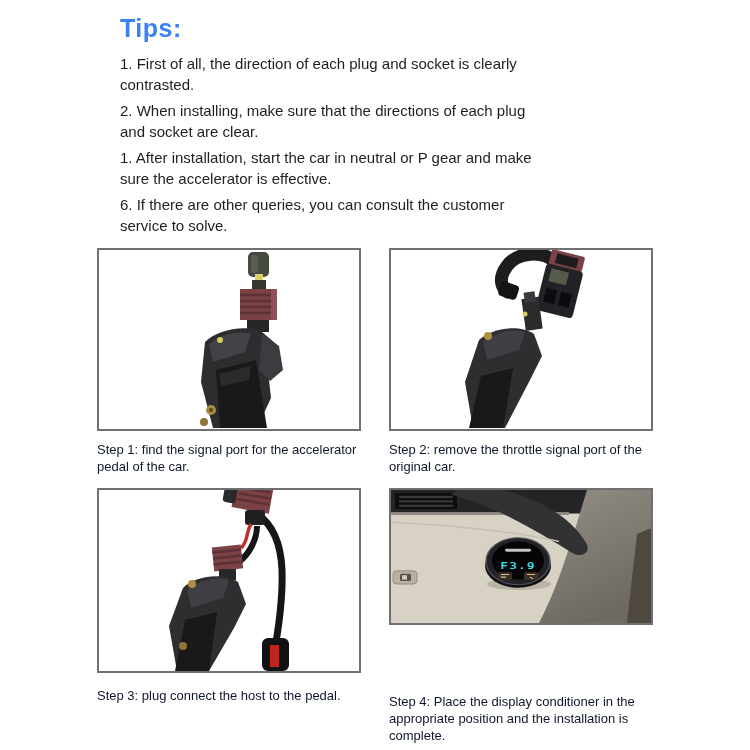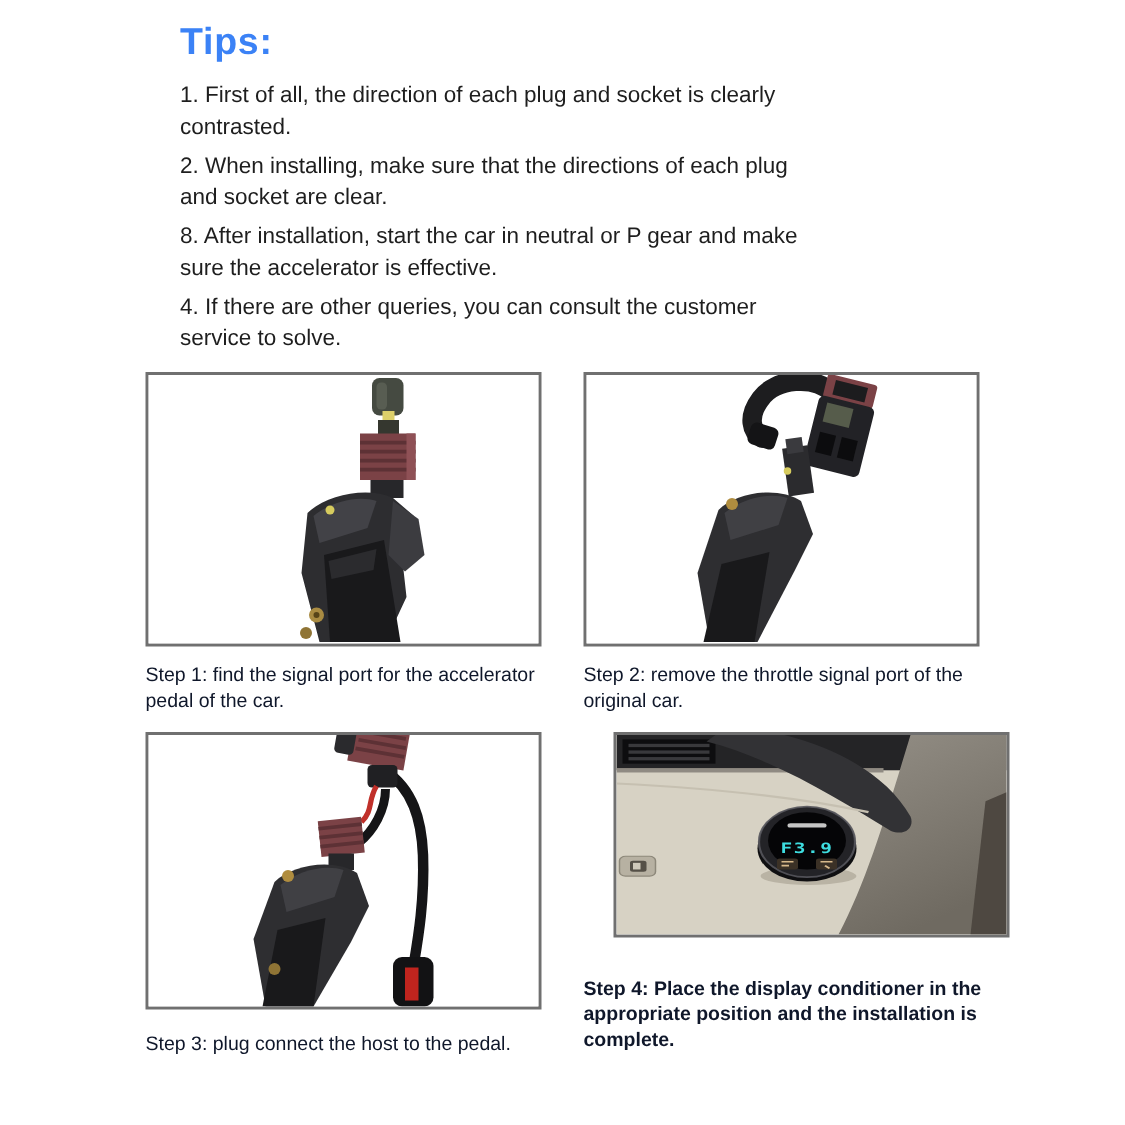--- a/index.html
+++ b/index.html
@@ -8,43 +8,43 @@
   .tips-heading{position:absolute;left:120px;top:14px;margin:0;
         font-size:25px;font-weight:700;letter-spacing:.5px;color:#3b82f6;}
   .tips-list{position:absolute;left:120px;top:53px;width:528px;}
   .tips-list p{margin:0 0 5px 0;font-size:15px;line-height:21px;white-space:pre-line;}
   figure.photo{position:absolute;margin:0;width:264px;height:183px;
         border:2px solid #707070;background:#fff;box-sizing:border-box;}
   figure.photo svg{display:block;width:100%;height:100%;}
   #fig1{left:97px;top:248px;}
   #fig2{left:389px;top:248px;}
   #fig3{left:97px;top:488px;height:185px;}
-  #fig4{left:409px;top:488px;height:137px;}
+  #fig4{left:389px;top:488px;height:137px;}
   .caption{position:absolute;font-size:13px;line-height:17px;white-space:pre-line;color:#0f172a;}
   #cap1{left:97px;top:441px;width:300px;}
   #cap2{left:389px;top:441px;width:290px;}
   #cap3{left:97px;top:687px;width:300px;}
-  #cap4{left:389px;top:650px;width:280px;font-weight:bold;}
+  #cap4{left:389px;top:693px;width:280px;}
   .disp{font-family:"DejaVu Sans Mono",monospace;font-weight:bold;letter-spacing:1px;}
 </style>
 </head>
 <body>
 
 <div class="page">
 
   <h1 class="tips-heading">Tips:</h1>
 
   <div class="tips-list">
     <p>1. First of all, the direction of each plug and socket is clearly
 contrasted.</p>
     <p>2. When installing, make sure that the directions of each plug
 and socket are clear.</p>
-    <p>8. After installation, start the car in neutral or P gear and make
+    <p>1. After installation, start the car in neutral or P gear and make
 sure the accelerator is effective.</p>
-    <p>4. If there are other queries, you can consult the customer
+    <p>6. If there are other queries, you can consult the customer
 service to solve.</p>
   </div>
 
   <figure class="photo" id="fig1">
     <svg viewBox="0 0 260 179" preserveAspectRatio="none">
       <rect width="260" height="179" fill="#ffffff"></rect>
       <g>
         <rect x="149" y="2" width="21" height="25" rx="5" fill="#454a41"></rect>
         <rect x="152" y="5" width="7" height="18" rx="3" fill="#5c6156" opacity=".8"></rect>
         <rect x="156" y="24" width="8" height="9" fill="#ddd06a"></rect>

